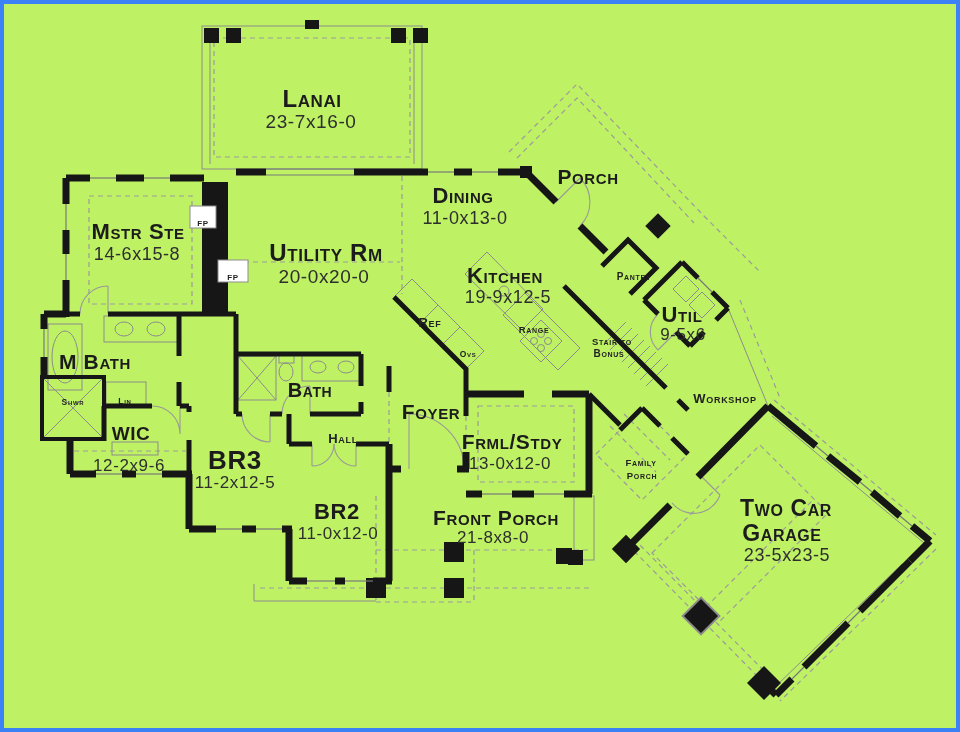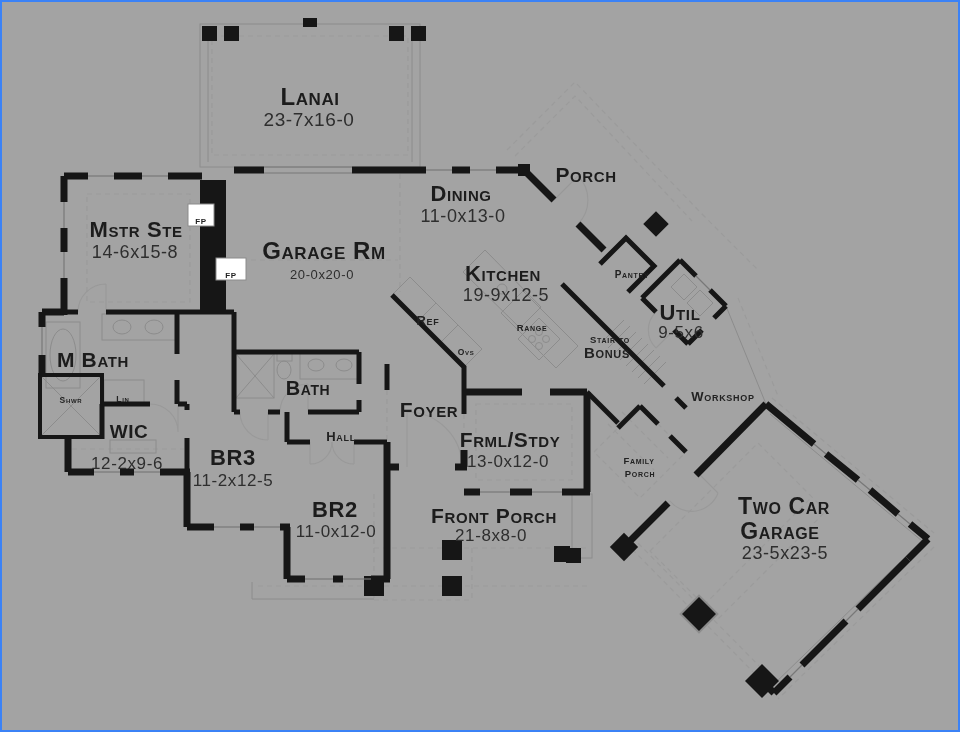--- a/index.html
+++ b/index.html
@@ -1,19 +1,19 @@
 <!DOCTYPE html>
 <html><head>
 <meta charset="utf-8">
 <style>
   html,body{margin:0;padding:0;background:#ffffff;}
   .plan{
-    position:relative;width:960px;height:732px;background:#a3a3a3;
+    position:relative;width:960px;height:732px;background:#bef264;
     font-family:"Liberation Sans",sans-serif;overflow:hidden;
-    border:2px solid #3b82f6;box-sizing:border-box;
+    border:4px solid #3b82f6;box-sizing:border-box;
   }
   .plan svg{position:absolute;left:0;top:0;}
   .lbl{
     position:absolute;transform:translate(-50%,-50%);
     white-space:nowrap;color:#1c1c1c;line-height:1;
   }
   .nm{font-weight:700;font-variant:small-caps;letter-spacing:.6px;}
   .dm{font-weight:400;color:#2e2e2e;letter-spacing:.6px;}
   .tiny{font-weight:700;font-variant:small-caps;letter-spacing:.7px;color:#222;margin-top:7px;}
 </style>
@@ -236,49 +236,49 @@
     <line x1="800" y1="663" x2="788" y2="675"></line>
   </g>
 </svg>
 
   <span class="lbl nm" style="left:308px;top:95px;font-size:24px">Lanai</span>
   <span class="lbl dm" style="left:307px;top:117px;font-size:19px">23-7x16-0</span>
 
   <span class="lbl nm" style="left:134px;top:228px;font-size:22px">Mstr Ste</span>
   <span class="lbl dm" style="left:133px;top:250px;font-size:18px">14-6x15-8</span>
 
-  <span class="lbl nm" style="left:322px;top:249px;font-size:24px">Garage Rm</span>
-  <span class="lbl dm" style="left:320px;top:272px;font-size:13px">20-0x20-0</span>
+  <span class="lbl nm" style="left:322px;top:249px;font-size:24px">Utility Rm</span>
+  <span class="lbl dm" style="left:320px;top:272px;font-size:19px">20-0x20-0</span>
 
   <span class="lbl nm" style="left:459px;top:192px;font-size:22px">Dining</span>
   <span class="lbl dm" style="left:461px;top:214px;font-size:18px">11-0x13-0</span>
 
   <span class="lbl nm" style="left:584px;top:172px;font-size:21px">Porch</span>
 
   <span class="lbl nm" style="left:501px;top:272px;font-size:22px">Kitchen</span>
   <span class="lbl dm" style="left:504px;top:293px;font-size:18px">19-9x12-5</span>
 
   <span class="lbl tiny" style="left:630px;top:266px;font-size:10px">Pantry</span>
 
   <span class="lbl tiny" style="left:608px;top:331px;font-size:9.5px">Stair to</span>
-  <span class="lbl tiny" style="left:605px;top:343px;font-size:15px">Bonus</span>
+  <span class="lbl tiny" style="left:605px;top:343px;font-size:10px">Bonus</span>
 
   <span class="lbl nm" style="left:678px;top:311px;font-size:22px">Util</span>
   <span class="lbl dm" style="left:679px;top:330px;font-size:17px">9-5x6</span>
 
   <span class="lbl tiny" style="left:721px;top:387px;font-size:13px">Workshop</span>
 
   <span class="lbl nm" style="left:91px;top:357px;font-size:21px">M Bath</span>
   <span class="lbl tiny" style="left:69px;top:391px;font-size:8.5px">Shwr</span>
   <span class="lbl tiny" style="left:121px;top:390px;font-size:8.5px">Lin</span>
 
   <span class="lbl nm" style="left:127px;top:429px;font-size:19px">WIC</span>
   <span class="lbl dm" style="left:125px;top:461px;font-size:17px">12-2x9-6</span>
 
-  <span class="lbl nm" style="left:231px;top:456px;font-size:22px">BR3</span>
+  <span class="lbl nm" style="left:231px;top:456px;font-size:26px">BR3</span>
   <span class="lbl dm" style="left:231px;top:478px;font-size:17px">11-2x12-5</span>
 
   <span class="lbl nm" style="left:306px;top:386px;font-size:20px">Bath</span>
   <span class="lbl tiny" style="left:339px;top:427px;font-size:13px">Hall</span>
 
   <span class="lbl nm" style="left:333px;top:508px;font-size:22px">BR2</span>
   <span class="lbl dm" style="left:334px;top:529px;font-size:17px">11-0x12-0</span>
 
   <span class="lbl nm" style="left:427px;top:407px;font-size:21px">Foyer</span>
 

